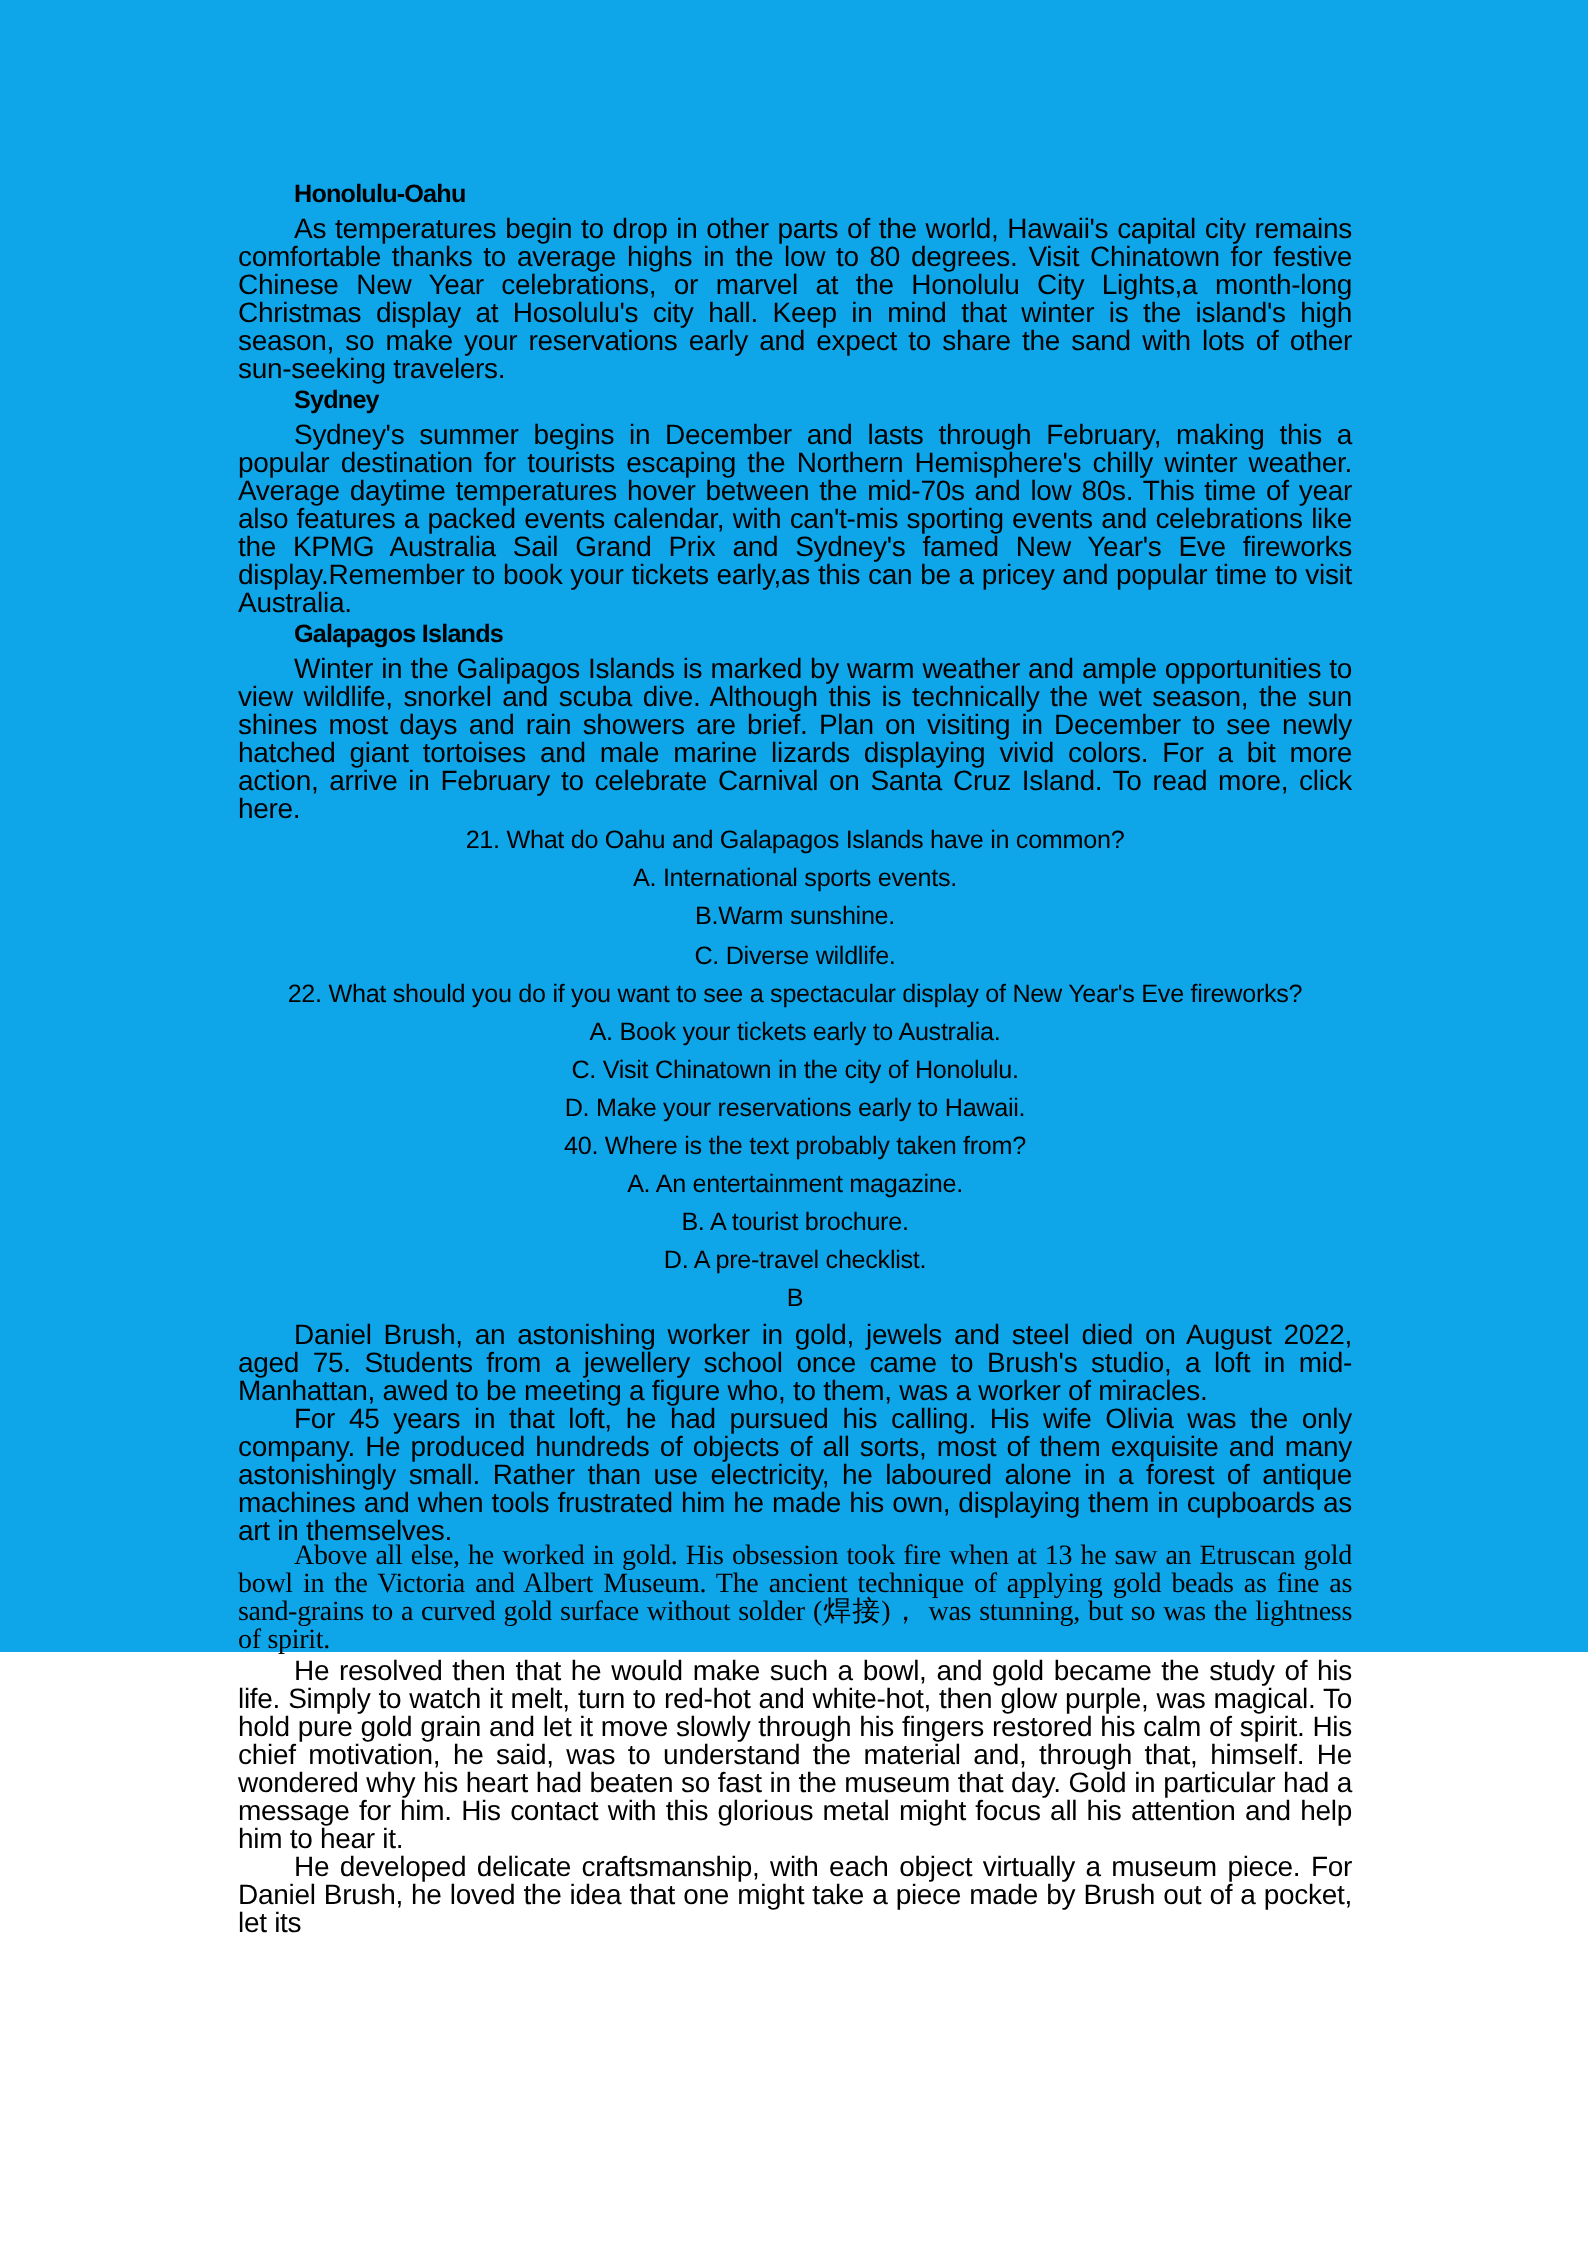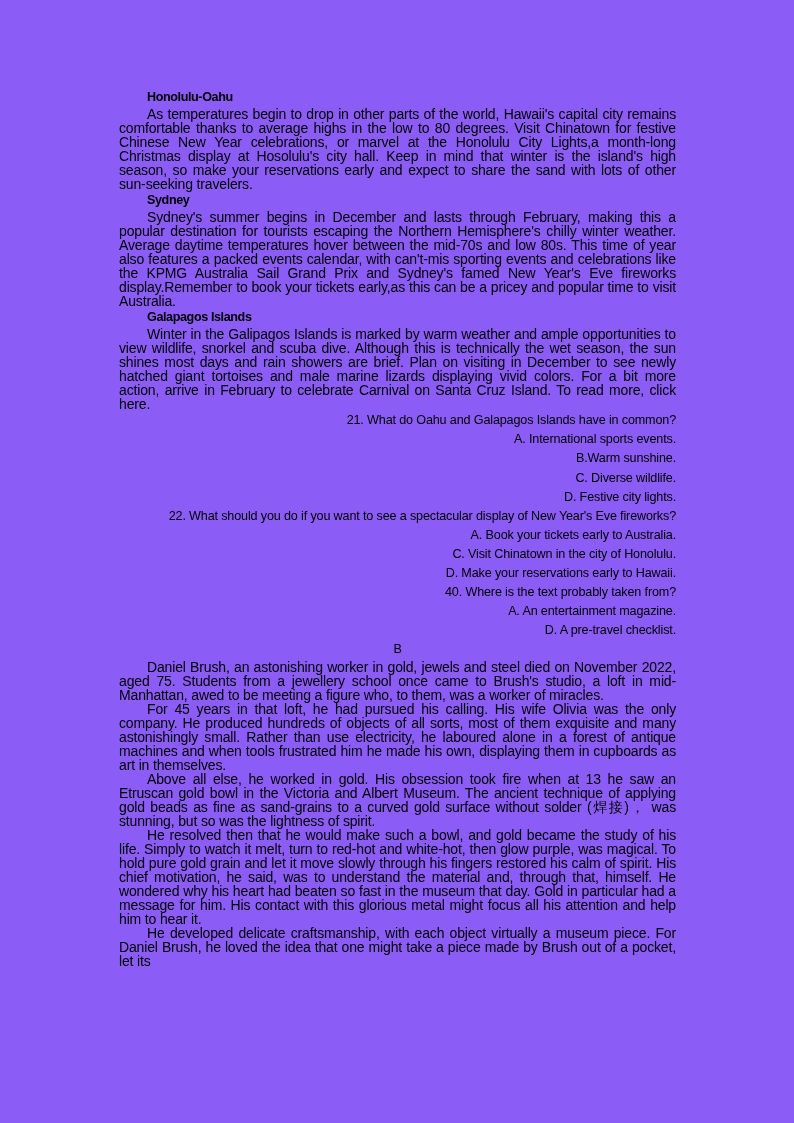--- a/index.html
+++ b/index.html
@@ -10,23 +10,23 @@
   body {
     width: 794px;
     height: 1123px;
     font-family: "Liberation Sans", "DejaVu Sans", sans-serif;
     color: #000000;
     overflow: hidden;
   }
   .page {
     position: relative;
     width: 794px;
-    height: 1123px;
+    height: 826px;
     box-sizing: border-box;
-    background: #8b5cf6;
+    background: #0ea5e9;
   }
   .content {
     position: absolute;
     left: 119px;
     top: 88px;
     width: 557px;
   }
   .para {
     margin: 0;
     font-size: 14px;
@@ -46,32 +46,32 @@
     line-height: 19.1px;
     font-weight: bold;
     text-indent: 28px;
     letter-spacing: -0.4px;
     text-align: left;
   }
   .line {
     margin: 0;
     font-size: 12.6px;
     line-height: 19.1px;
-    text-align: right;
+    text-align: center;
     letter-spacing: -0.15px;
   }
   .section-letter {
     margin: 0;
     font-size: 12.6px;
     line-height: 19.1px;
     text-align: center;
     letter-spacing: -0.15px;
   }
   .cjk {
-    font-family: Liberation Sans, sans-serif;
+    font-family: Liberation Serif, serif;
   }
 </style>
 </head>
 <body>
 
 <div class="page">
   <div class="content">
 
     <p class="heading">Honolulu-Oahu</p>
     <p class="para indent">As temperatures begin to drop in other parts of the world, Hawaii's capital city remains comfortable thanks to average highs in the low to 80 degrees. Visit Chinatown for festive Chinese New Year celebrations, or marvel at the Honolulu City Lights,a month-long Christmas display at Hosolulu's city hall. Keep in mind that winter is the island's high season, so make your reservations early and expect to share the sand with lots of other sun-seeking travelers.</p>
@@ -79,32 +79,32 @@
     <p class="heading">Sydney</p>
     <p class="para indent">Sydney's summer begins in December and lasts through February, making this a popular destination for tourists escaping the Northern Hemisphere's chilly winter weather. Average daytime temperatures hover between the mid-70s and low 80s. This time of year also features a packed events calendar, with can't-mis sporting events and celebrations like the KPMG Australia Sail Grand Prix and Sydney's famed New Year's Eve fireworks display.Remember to book your tickets early,as this can be a pricey and popular time to visit Australia.</p>
 
     <p class="heading">Galapagos Islands</p>
     <p class="para indent">Winter in the Galipagos Islands is marked by warm weather and ample opportunities to view wildlife, snorkel and scuba dive. Although this is technically the wet season, the sun shines most days and rain showers are brief. Plan on visiting in December to see newly hatched giant tortoises and male marine lizards displaying vivid colors. For a bit more action, arrive in February to celebrate Carnival on Santa Cruz Island. To read more, click here.</p>
 
     <p class="line">21. What do Oahu and Galapagos Islands have in common?</p>
     <p class="line">A. International sports events.</p>
     <p class="line">B.Warm sunshine.</p>
     <p class="line">C. Diverse wildlife.</p>
-    <p class="line">D. Festive city lights.</p>
 
     <p class="line">22. What should you do if you want to see a spectacular display of New Year's Eve fireworks?</p>
     <p class="line">A. Book your tickets early to Australia.</p>
     <p class="line">C. Visit Chinatown in the city of Honolulu.</p>
     <p class="line">D. Make your reservations early to Hawaii.</p>
 
     <p class="line">40. Where is the text probably taken from?</p>
     <p class="line">A. An entertainment magazine.</p>
+    <p class="line">B. A tourist brochure.</p>
     <p class="line">D. A pre-travel checklist.</p>
 
     <p class="section-letter">B</p>
-    <p class="para indent">Daniel Brush, an astonishing worker in gold, jewels and steel died on November 2022, aged 75. Students from a jewellery school once came to Brush's studio, a loft in mid-Manhattan, awed to be meeting a figure who, to them, was a worker of miracles.</p>
+    <p class="para indent">Daniel Brush, an astonishing worker in gold, jewels and steel died on August 2022, aged 75. Students from a jewellery school once came to Brush's studio, a loft in mid-Manhattan, awed to be meeting a figure who, to them, was a worker of miracles.</p>
     <p class="para indent">For 45 years in that loft, he had pursued his calling. His wife Olivia was the only company. He produced hundreds of objects of all sorts, most of them exquisite and many astonishingly small. Rather than use electricity, he laboured alone in a forest of antique machines and when tools frustrated him he made his own, displaying them in cupboards as art in themselves.</p>
     <p class="para indent cjk">Above all else, he worked in gold. His obsession took fire when at 13 he saw an Etruscan gold bowl in the Victoria and Albert Museum. The ancient technique of applying gold beads as fine as sand-grains to a curved gold surface without solder (焊接)，  was stunning, but so was the lightness of spirit.</p>
     <p class="para indent">He resolved then that he would make such a bowl, and gold became the study of his life. Simply to watch it melt, turn to red-hot and white-hot, then glow purple, was magical. To hold pure gold grain and let it move slowly through his fingers restored his calm of spirit. His chief motivation, he said, was to understand the material and, through that, himself. He wondered why his heart had beaten so fast in the museum that day. Gold in particular had a message for him. His contact with this glorious metal might focus all his attention and help him to hear it.</p>
     <p class="para indent">He developed delicate craftsmanship, with each object virtually a museum piece. For Daniel Brush, he loved the idea that one might take a piece made by Brush out of a pocket, let its</p>
 
   </div>
 </div>
 
 </body></html>

